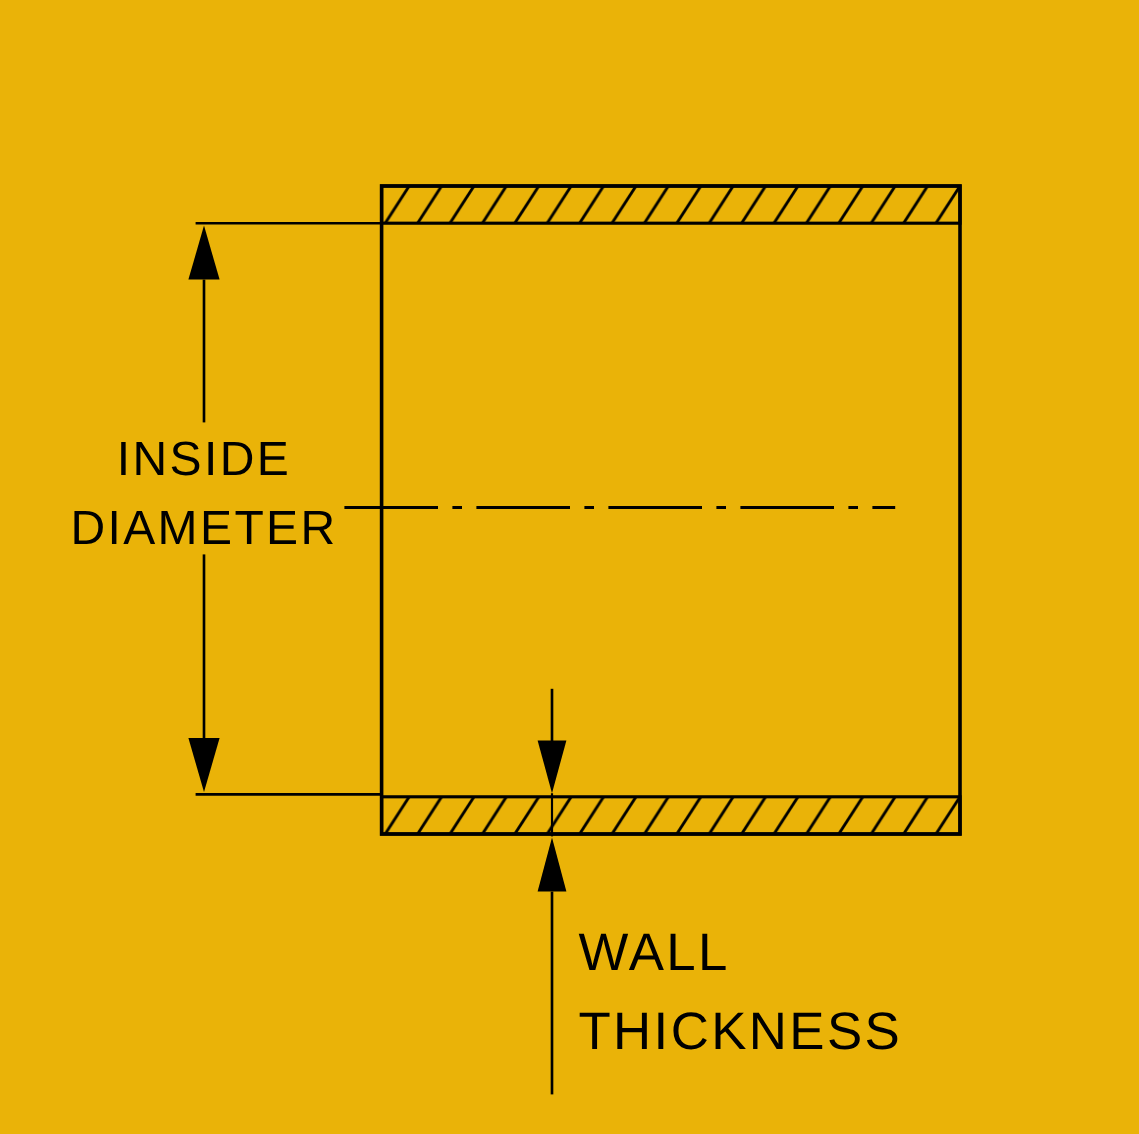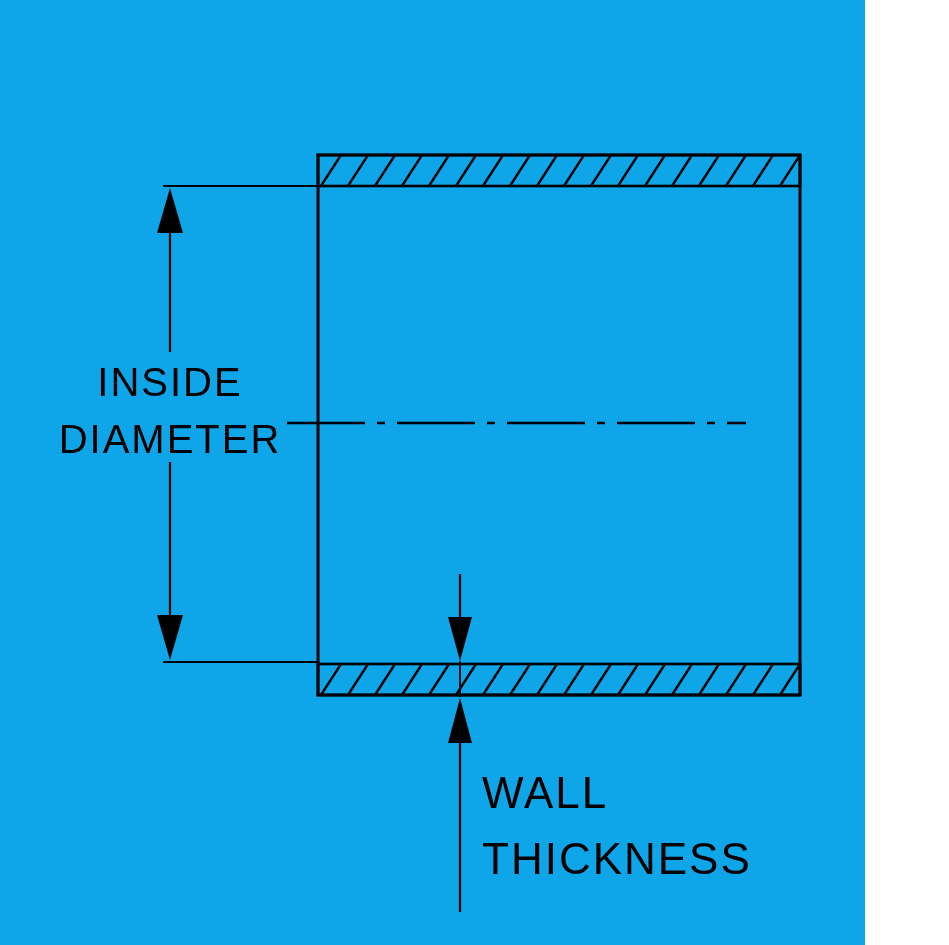--- a/index.html
+++ b/index.html
@@ -2,23 +2,23 @@
 <html><head>
 <meta charset="utf-8">
 <style>
   html, body {
     margin: 0;
     padding: 0;
     background: #ffffff;
   }
   .canvas {
     position: relative;
-    width: 865px;
+    width: 949px;
     height: 945px;
-    background: #0ea5e9;
+    background: #eab308;
     overflow: hidden;
     font-family: "Liberation Sans", sans-serif;
   }
   svg text {
     font-family: "Liberation Sans", "DejaVu Sans", sans-serif;
     fill: #000000;
   }
   .dim-label {
     font-size: 40px;
     letter-spacing: 2px;

